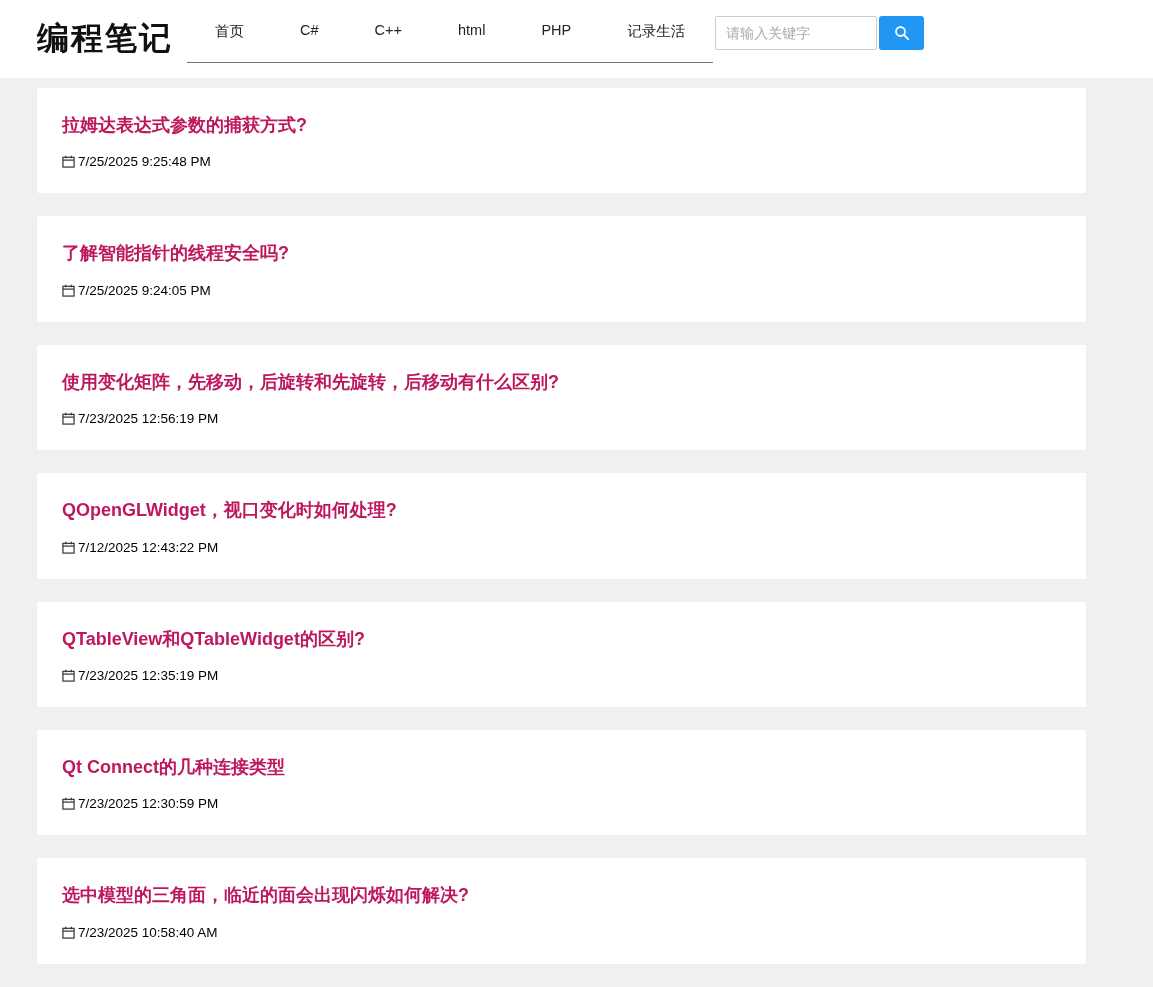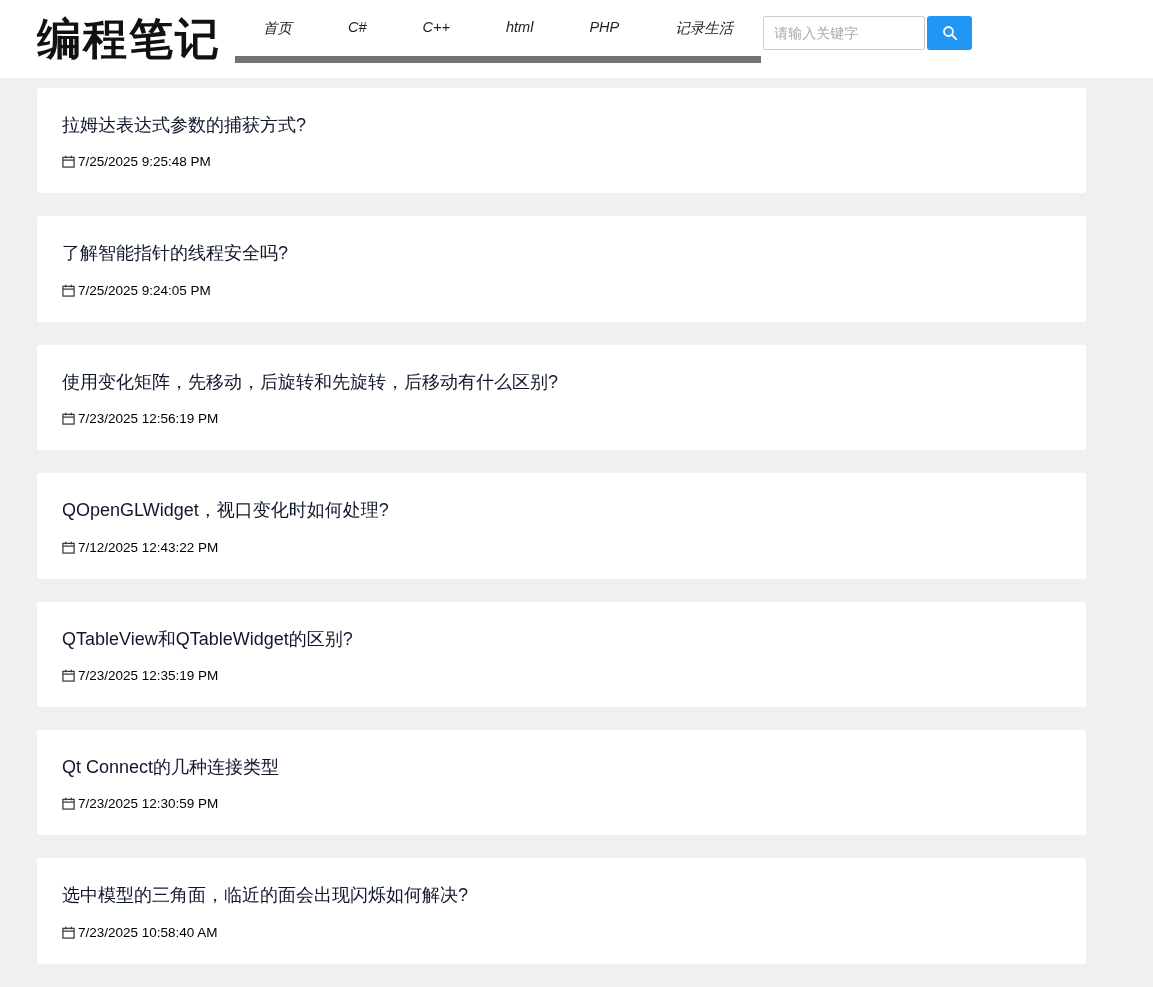--- a/index.html
+++ b/index.html
@@ -13,35 +13,34 @@
   
   .header {
     background: #ffffff;
     height: 78px;
     display: flex;
     align-items: center;
     padding-left: 37px;
     width: 100%;
   }
   .logo {
-    font-size: 44px;
+    font-size: 32px;
     font-weight: 700;
     color: #111;
     letter-spacing: 2px;
     cursor: pointer;
     white-space: nowrap;
   }
   .nav {
     align-self: flex-start;
     height: 63px;
     display: flex;
     align-items: center;
-    border-bottom: 7px solid #737373;
+    border-bottom: 1px solid #737373;
     margin-left: 14px;
-    font-style: italic;
   }
   .nav ul {
     display: flex;
     list-style: none;
     margin: 0;
     padding: 0;
   }
   .nav li {
     padding: 0 28px;
     font-size: 14.5px;
@@ -87,22 +86,22 @@
   }
   .card {
     background: #ffffff;
     border-radius: 2px;
     margin-bottom: 23px;
     padding: 26px 25px 24px;
   }
   .card-title {
     margin: 0 0 17px 0;
     font-size: 18px;
-    font-weight: 400;
-    color: #0f172a;
+    font-weight: 700;
+    color: #be185d;
     cursor: pointer;
     line-height: 1.3;
   }
   .card-date {
     display: flex;
     align-items: center;
     gap: 3px;
     font-size: 13.5px;
     color: #000000;
   }

